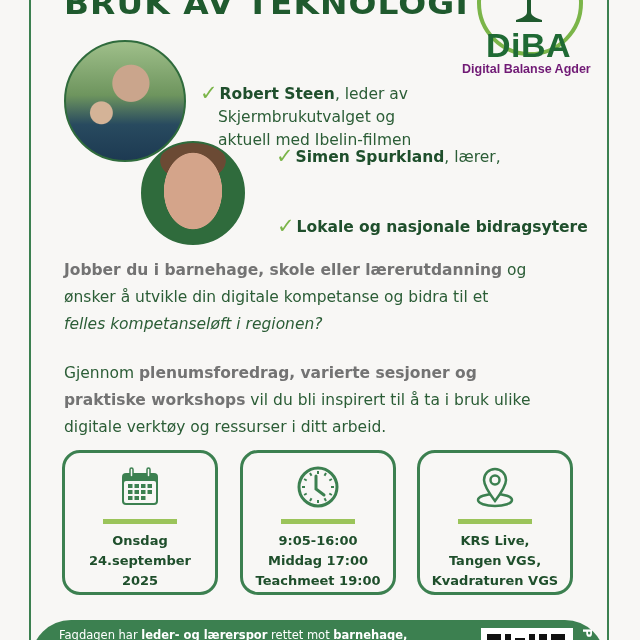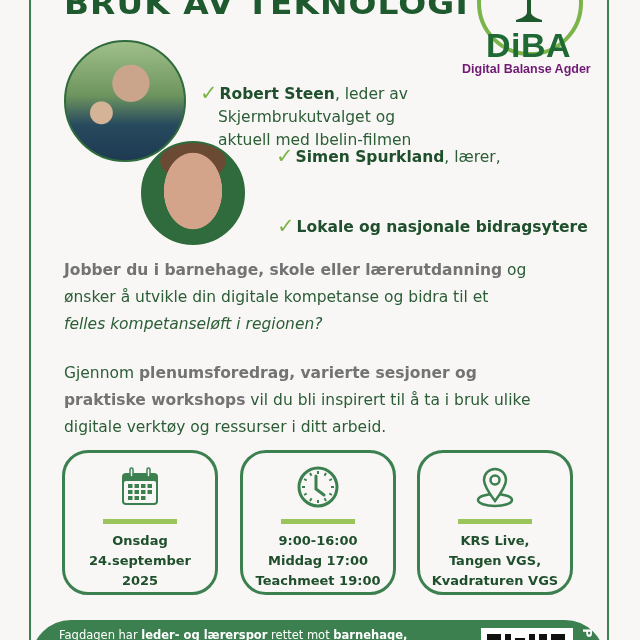--- a/index.html
+++ b/index.html
@@ -60,21 +60,21 @@
     color: #7bb549; font-weight: 700; font-size: 21px; margin-right: 2px;
     display: inline-block; transform: translateY(1px);
   }
   .para {
     position: absolute; left: 64px; width: 540px; font-size: 15.5px;
     line-height: 27px; color: #2b5d36;
   }
   .para b { color: #737373; }
   .card {
     position: absolute; top: 450px; width: 156px; height: 145px;
-    border: 3px solid #3c8050; border-radius: 26px; box-sizing: border-box;
+    border: 3px solid #3c8050; border-radius: 18px; box-sizing: border-box;
     background: #f8f7f5; text-align: center;
   }
   .card .icon { position: absolute; left: 50%; top: 12px; transform: translateX(-50%); width: 44px; height: 44px; }
   .card .bar {
     position: absolute; left: 50%; top: 66px; transform: translateX(-50%);
     width: 74px; height: 5px; background: #9bc45a;
   }
   .card .txt {
     position: absolute; left: 0; right: 0; top: 78px;
     font-weight: 700; font-size: 13px; line-height: 20px; color: #1f4f2c;
@@ -184,21 +184,21 @@
         <line x1="8.1" y1="14" x2="10.7" y2="15.5"></line>
       <line x1="8.1" y1="30" x2="10.7" y2="28.5"></line>
         <line x1="14" y1="35.9" x2="15.5" y2="33.3"></line>
       <line x1="30" y1="35.9" x2="28.5" y2="33.3"></line>
         <line x1="35.9" y1="30" x2="33.3" y2="28.5"></line>
     </g>
     <polyline points="20,11 20,24 28,30" fill="none" stroke="#3c8050" stroke-width="3" stroke-linecap="round"></polyline>
   </svg>
   <div class="bar"></div>
   <div class="txt">
-    <div>9:00-16:00</div>
+    <div>9:05-16:00</div>
     <div>Middag 17:00</div>
     <div>Teachmeet 19:00</div>
   </div>
 </div>
 
 <div class="card" style="left:417px;">
   <svg class="icon" viewBox="0 0 44 44">
     <ellipse cx="22" cy="35" rx="17" ry="6" fill="none" stroke="#3c8050" stroke-width="2.5"></ellipse>
     <path d="M22 36 C16 28 11 21 11 15 A11 11 0 0 1 33 15 C33 21 28 28 22 36 Z" fill="#f8f7f5" stroke="#3c8050" stroke-width="2.5"></path>
     <circle cx="22" cy="15" r="4.5" fill="none" stroke="#3c8050" stroke-width="2.5"></circle>

